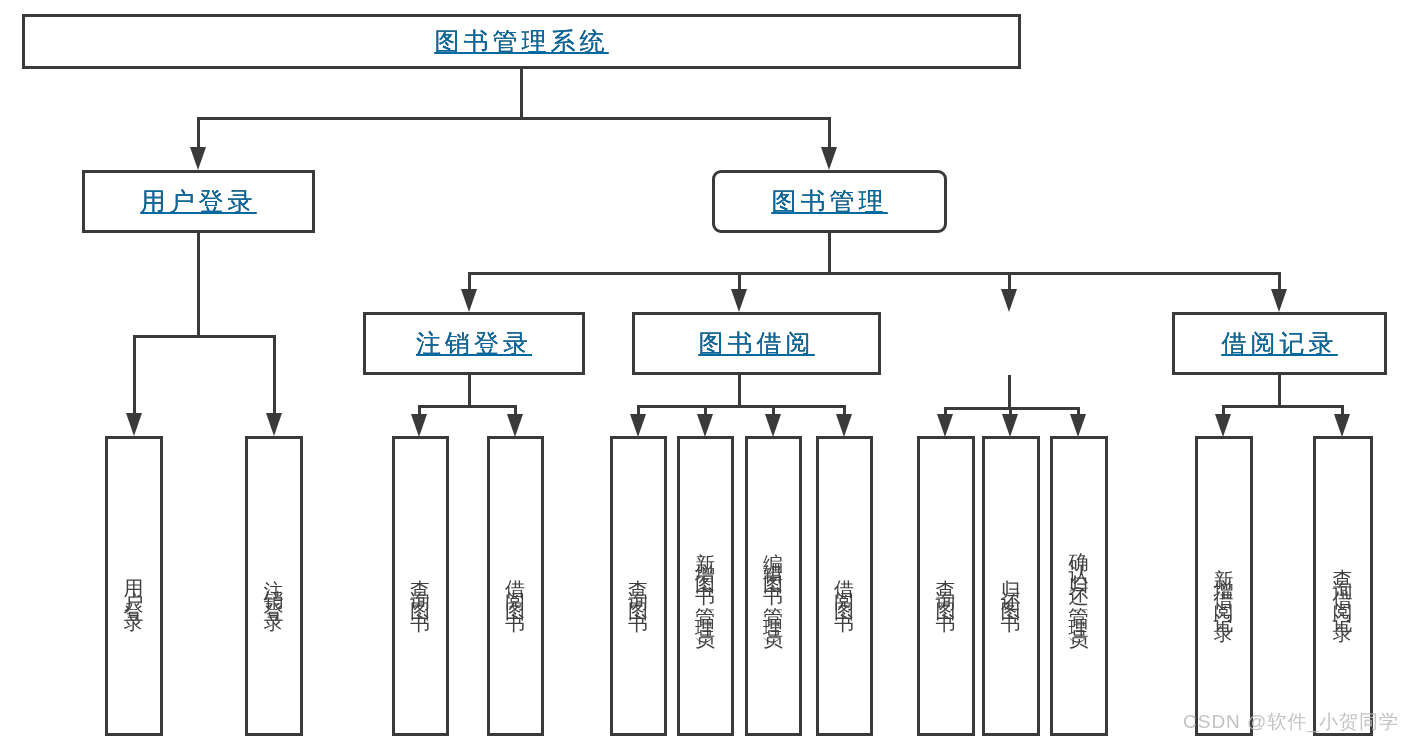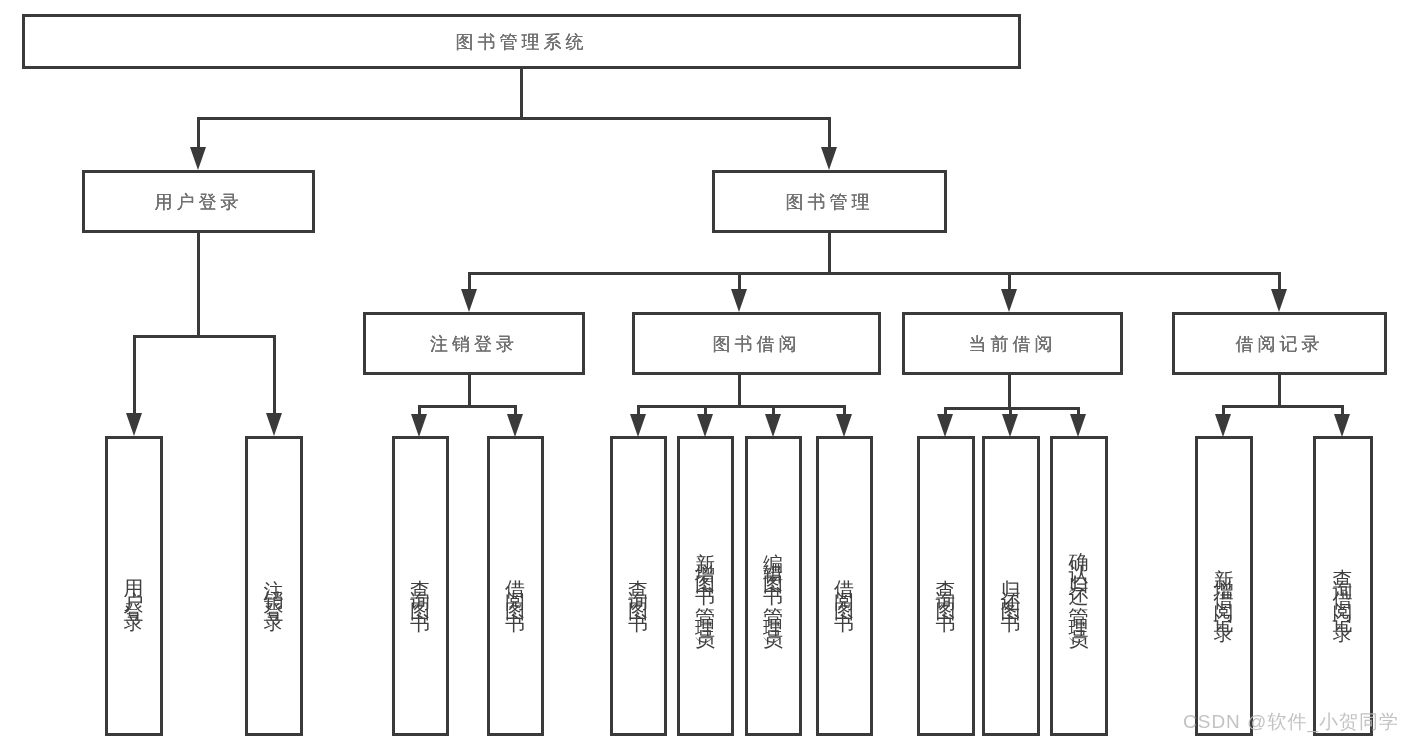--- a/index.html
+++ b/index.html
@@ -5,37 +5,38 @@
   html,body{margin:0;padding:0;background:#ffffff;}
   #stage{
     position:relative;width:1405px;height:747px;background:#ffffff;overflow:hidden;
     font-family:"Liberation Sans","DejaVu Sans",sans-serif;
   }
   .box{
     position:absolute;box-sizing:border-box;border:3px solid #3a3a3a;background:#ffffff;
     display:flex;align-items:center;justify-content:center;z-index:2;
   }
   .hlabel{
-    color:#737373;font-size:18px;letter-spacing:4px;white-space:nowrap;line-height:1;
+    color:#0369a1;font-size:25px;letter-spacing:4px;white-space:nowrap;line-height:1;
     text-shadow:0 0 0 #3f3f3f;
+    text-decoration:underline;
   }
   .vlabel{
     color:#3f3f3f;font-size:20px;line-height:1;
     writing-mode:vertical-rl;text-orientation:mixed;letter-spacing:11px;white-space:nowrap;
   }
   .ln{position:absolute;background:#3a3a3a;z-index:1;}
   .arr{
     position:absolute;width:0;height:0;z-index:1;
     border-left:8px solid transparent;border-right:8px solid transparent;
     border-top:23px solid #3a3a3a;
   }
   
   #b-root {left:22px;  top:14px;  width:999px;height:55px;}
   #b-l2a  {left:82px;  top:170px; width:233px;height:63px;}
-  #b-l2b  {left:712px; top:170px; width:235px;height:63px;}
+  #b-l2b  {left:712px; top:170px; width:235px;height:63px;border-radius:9px;}
   #b-l3a  {left:363px; top:312px; width:222px;height:63px;}
   #b-l3b  {left:632px; top:312px; width:249px;height:63px;}
   #b-l3c  {left:902px; top:312px; width:221px;height:63px;}
   #b-l3d  {left:1172px;top:312px; width:215px;height:63px;}
   .leaf{top:436px;height:300px;width:58px;}
   #f1 {left:105px;} #f2 {left:245px;}
   #f3 {left:392px;width:57px;} #f4 {left:487px;width:57px;}
   #f5 {left:610px;width:57px;} #f6 {left:677px;width:57px;}
   #f7 {left:745px;width:57px;} #f8 {left:816px;width:57px;}
   #f9 {left:917px;} #f10{left:982px;} #f11{left:1050px;}
@@ -59,23 +60,20 @@
   </div>
   <div class="box" id="b-l2b">
     <span class="hlabel">图书管理</span>
   </div>
 
   <div class="box" id="b-l3a">
     <span class="hlabel">注销登录</span>
   </div>
   <div class="box" id="b-l3b">
     <span class="hlabel">图书借阅</span>
-  </div>
-  <div class="box" id="b-l3c">
-    <span class="hlabel">当前借阅</span>
   </div>
   <div class="box" id="b-l3d">
     <span class="hlabel">借阅记录</span>
   </div>
 
   <div class="box leaf" id="f1">
     <span class="vlabel">用户登录</span>
   </div>
   <div class="box leaf" id="f2">
     <span class="vlabel">注销登录</span>

